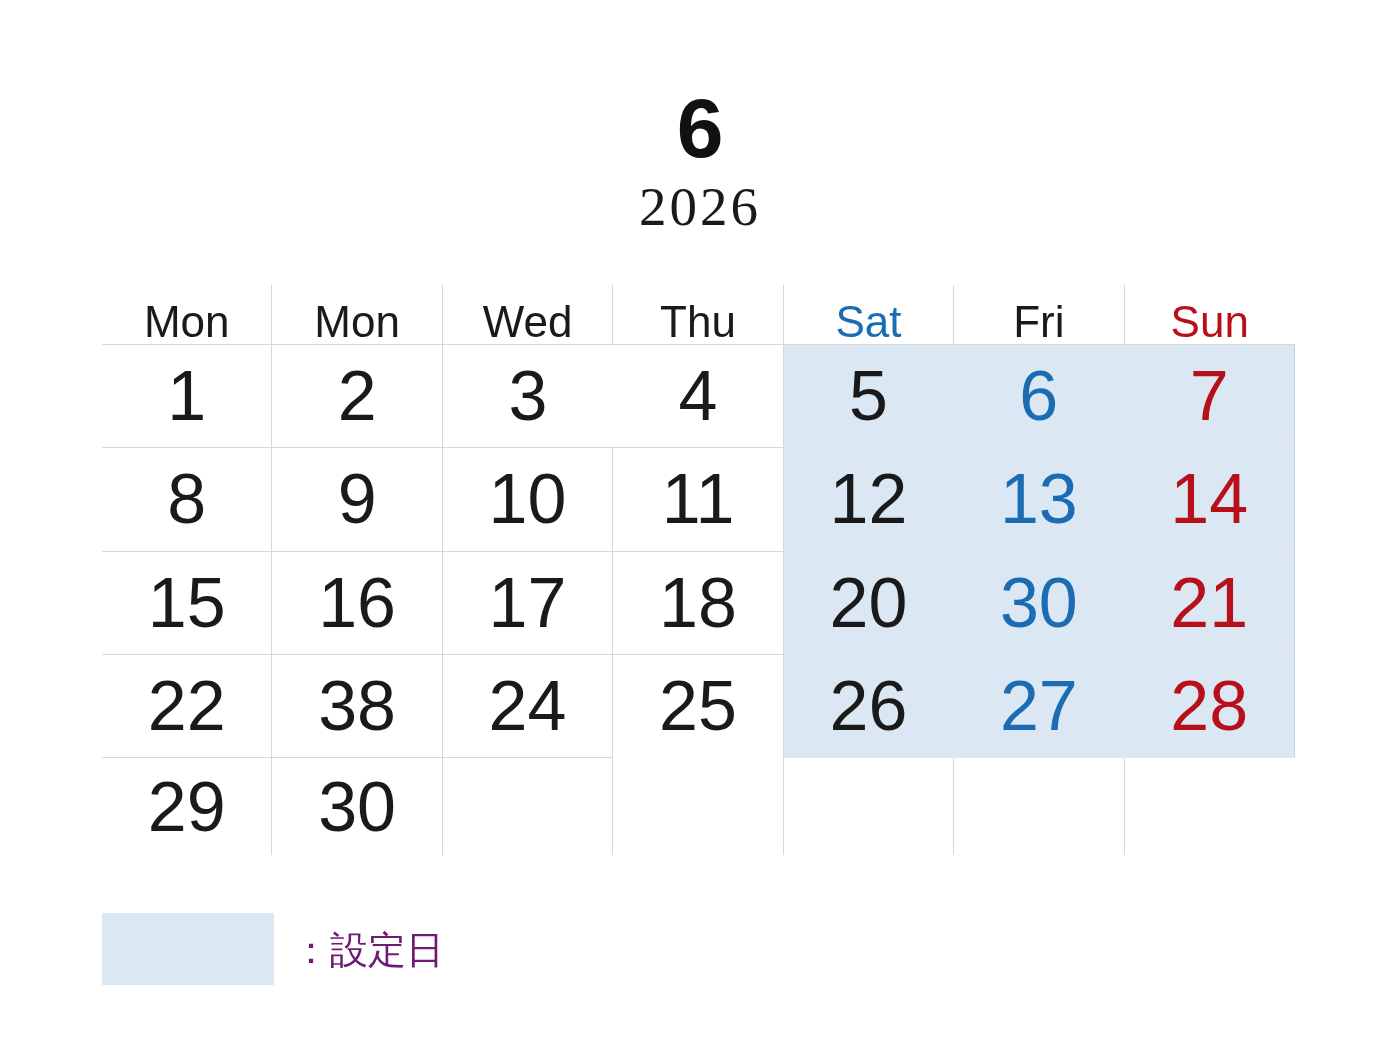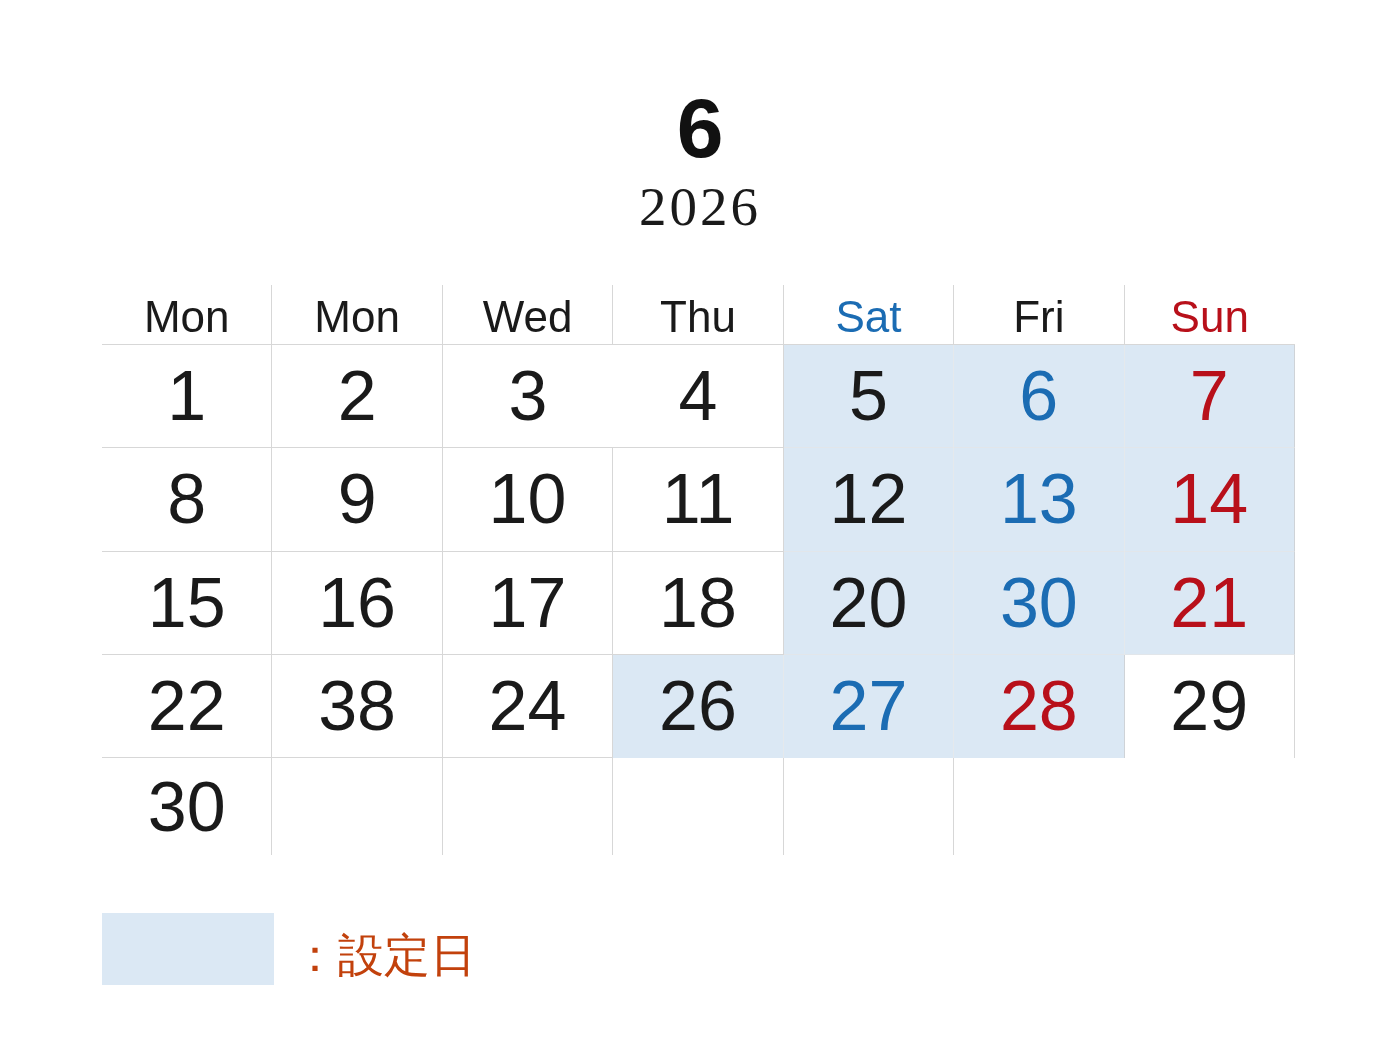--- a/index.html
+++ b/index.html
@@ -47,21 +47,20 @@
     display: grid;
     grid-template-columns: repeat(7, 170.43px);
     grid-template-rows: 60px 103.25px 103.25px 103.25px 103.25px 97px;
   }
   .grid > div { box-sizing: border-box; }
 
   .hcell {
     display: flex;
     align-items: flex-end;
     justify-content: center;
-    padding-bottom: 5px;
     font-size: 44px;
     line-height: 1;
     color: var(--txt, #1a1a1a);
   }
   .dcell {
     display: flex;
     align-items: center;
     justify-content: center;
     font-size: 70px;
     line-height: 1;
@@ -82,23 +81,23 @@
   
   .legend-swatch {
     position: absolute;
     left: 102px; top: 913px;
     width: 172px; height: 72px;
     background: var(--hl, #dbe8f4);
   }
   .legend-text {
     position: absolute;
     left: 292px; top: 929px;
-    font-size: 46px;
+    font-size: 38px;
     line-height: 1.15;
-    color: #c2410c;
+    color: #701a75;
   }
 </style>
 </head>
 <body>
 
 <div class="canvas">
 
   <div class="month-title">6</div>
   <div class="year-title">2026</div>
 
@@ -132,20 +131,21 @@
     <div class="dcell br bb">16</div>
     <div class="dcell br bb">17</div>
     <div class="dcell br bb">18</div>
     <div class="dcell hl brl bbl">20</div>
     <div class="dcell hl sat brl bbl">30</div>
     <div class="dcell hl sun bre bbl">21</div>
 
     <div class="dcell br bb">22</div>
     <div class="dcell br bb">38</div>
     <div class="dcell br bb">24</div>
+    <div class="dcell br">25</div>
     <div class="dcell hl brl">26</div>
     <div class="dcell hl sat brl">27</div>
     <div class="dcell hl sun bre">28</div>
 
     <div class="dcell br">29</div>
     <div class="dcell br">30</div>
     <div class="dcell br"></div>
     <div class="dcell br"></div>
     <div class="dcell br"></div>
     <div class="dcell br"></div>

